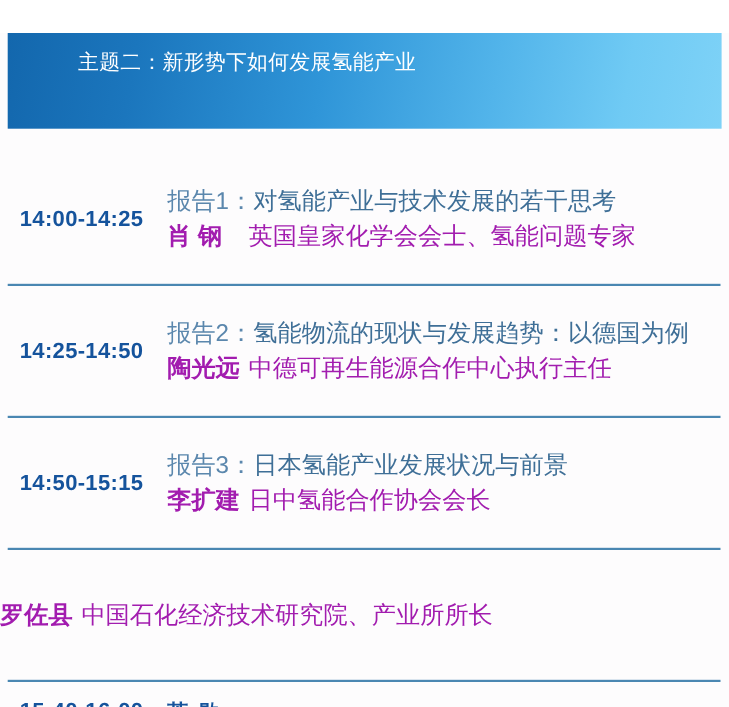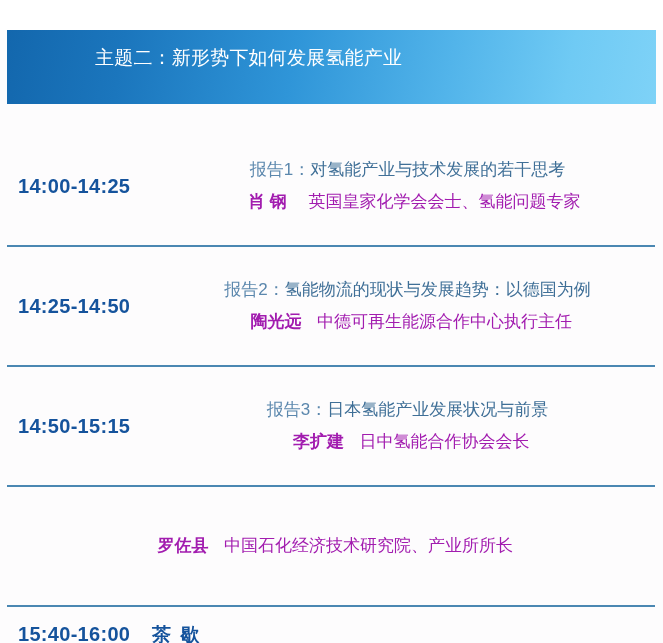--- a/index.html
+++ b/index.html
@@ -21,24 +21,24 @@
   }
 
   
   .topgap {
     height: 30px;
     background: #ffffff;
   }
   .banner {
     position: relative;
     margin: 0 7px 0 7px;
-    height: 74px;
+    height: 87px;
     background: linear-gradient(100deg, #1367ad 0%, #1b76bd 18%, #2f95d8 44%, #52b4ea 68%, #6fcaf4 86%, #7ed2f7 100%);
     box-sizing: border-box;
-    padding-left: 88px;
+    padding-left: 64px;
     padding-top: 11px;
   }
   .banner-line {
     color: #ffffff;
     font-size: 19px;
     line-height: 33px;
     white-space: nowrap;
     letter-spacing: 0.2px;
   }
   .banner-line .b {
@@ -73,22 +73,21 @@
     letter-spacing: 0.3px;
     white-space: nowrap;
   }
   .info-col {
     flex: 1 1 auto;
     min-width: 0;
   }
   .info-line {
     white-space: nowrap;
     line-height: 32px;
-    font-size: 17px;
-    text-align: center;
+    font-size: 22px;
   }
   .rpt-label {
     color: #5b87ad;
   }
   .rpt-title {
     color: #3f6f97;
   }
   .speaker-name {
     color: #a21caf;
     font-weight: bold;

